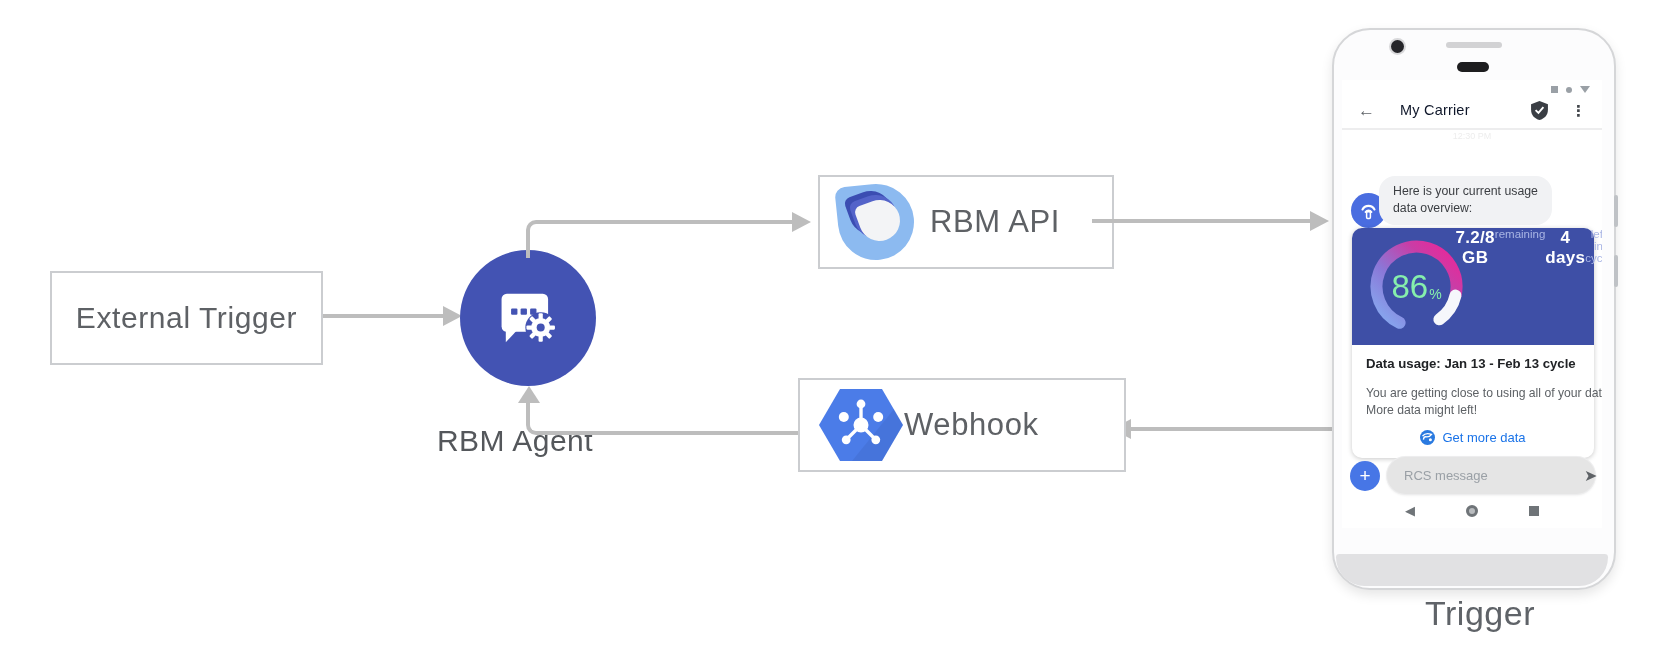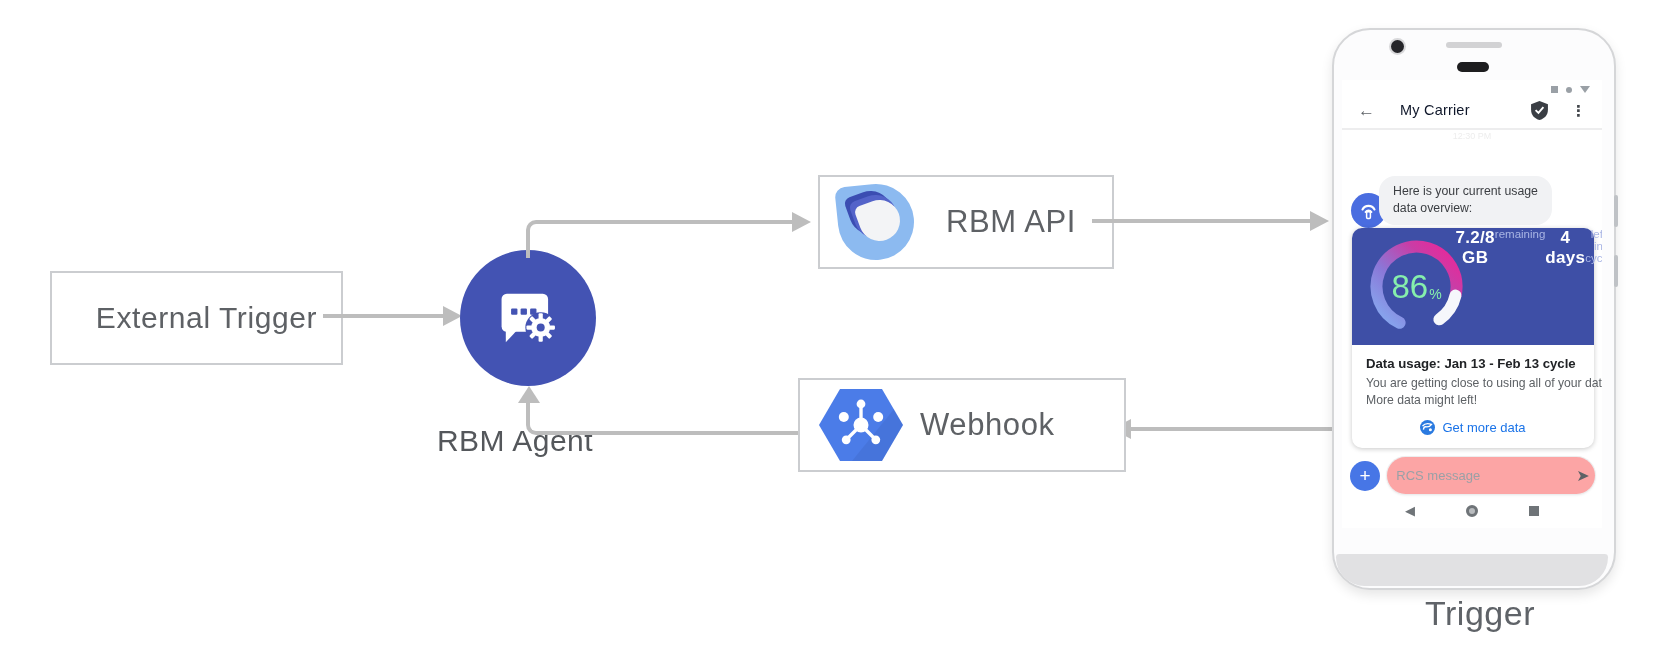--- a/index.html
+++ b/index.html
@@ -2,21 +2,21 @@
 <html><head>
 <meta charset="utf-8">
 <style>
   html,body{margin:0;padding:0;background:#fff;}
   .canvas{position:relative;width:1669px;height:652px;background:#ffffff;overflow:hidden;
           font-family:"Liberation Sans","DejaVu Sans",sans-serif;}
 
   
   .dbox{position:absolute;background:#fff;border:2px solid #cbcdd0;display:flex;
         align-items:center;justify-content:center;color:#5e6165;font-weight:300;
-        letter-spacing:0.6px;padding-left:20px;}
+        letter-spacing:0.6px;}
   .dbox .dlabel{white-space:nowrap;}
   .node-label{position:absolute;text-align:center;color:#54575b;font-weight:300;letter-spacing:0.5px;}
 
   
   .aline{position:absolute;background:#bdbdbd;height:4px;}
   .ahead-r{position:absolute;width:0;height:0;border-top:10px solid transparent;
            border-bottom:10px solid transparent;border-left:19px solid #bdbdbd;}
   .ahead-l{position:absolute;width:0;height:0;border-top:10px solid transparent;
            border-bottom:10px solid transparent;border-right:19px solid #bdbdbd;}
   .ahead-u{position:absolute;width:0;height:0;border-left:11px solid transparent;
@@ -78,32 +78,32 @@
   .gauge-text{position:absolute;left:14px;top:8px;width:101px;height:101px;display:flex;
               align-items:center;justify-content:center;color:#86efac;}
   .gauge-text .big{font-size:33px;font-weight:300;}
   .gauge-text .pct{font-size:14px;transform:translateY(7px);margin-left:1px;}
   .card-stats{position:absolute;left:125px;right:4px;top:0;height:100%;display:flex;
               flex-direction:row;justify-content:center;text-align:center;color:#fff;}
   .stat-v{font-size:17px;font-weight:bold;letter-spacing:0.3px;}
   .stat-c{font-size:11.5px;color:#a9b5e4;}
   .gap14{height:15px;}
   .card-white{padding:11px 14px 13px 14px;}
-  .cw-title{font-size:13.2px;font-weight:bold;color:#212326;margin-bottom:4px;}
+  .cw-title{font-size:13.2px;font-weight:bold;color:#212326;margin-bottom:14px;}
   .cw-body{font-size:12.2px;color:#5d6165;line-height:1.42;}
   .cw-body span{display:block;white-space:nowrap;}
   .cw-link{margin-top:10px;display:flex;align-items:center;justify-content:center;gap:7px;
            color:#1a73e8;font-size:13px;font-weight:500;cursor:pointer;}
 
   .plus-btn{position:absolute;left:8px;top:381px;width:30px;height:30px;border-radius:50%;
             background:#4776e6;color:#fff;font-size:19px;display:flex;align-items:center;
             justify-content:center;line-height:1;padding-bottom:2px;box-sizing:border-box;}
   .pill{position:absolute;left:45px;top:377px;width:208px;height:37px;border-radius:19px;
-        background:#fca5a5;box-shadow:0 0 0 1px #ededee,0 1px 3px rgba(0,0,0,0.10);
-        display:flex;align-items:center;justify-content:center;}
+        background:#e5e5e5;box-shadow:0 0 0 1px #ededee,0 1px 3px rgba(0,0,0,0.10);
+        display:flex;align-items:center;}
   .pill input{border:none;outline:none;background:transparent;flex:1;padding:0 4px 0 17px;
               font-size:13px;color:#3c4043;font-family:inherit;}
   .pill input::placeholder{color:#9aa0a6;}
   .send{font-size:16px;color:#5e6266;padding-right:13px;line-height:1;}
 
   .navbar{position:absolute;top:424px;left:0;right:0;display:flex;align-items:center;
           justify-content:center;gap:51px;}
   .nav-back{font-size:13px;color:#6f7478;line-height:1;}
   .nav-home{width:12px;height:12px;border-radius:50%;border:3px solid #6f7478;box-sizing:border-box;
             background:#b9bcbf;}
@@ -143,37 +143,37 @@
         <circle cx="47" cy="44" r="9" fill="#ffffff"></circle>
         <circle cx="47" cy="44" r="3.8" fill="#4353b3"></circle>
       </g>
     </svg>
   </div>
   <div class="node-label" style="left:385px;top:424px;width:260px;font-size:30px;">RBM Agent</div>
 
   <div class="elbow-tr" style="left:526px;top:220px;width:266px;height:34px;"></div>
   <div class="ahead-r" style="left:792px;top:212px;"></div>
 
-  <div class="dbox" style="left:818px;top:175px;width:274px;height:90px;font-size:31px;justify-content:flex-start;padding-left:18px;gap:32px;box-sizing:content-box;">
+  <div class="dbox" style="left:818px;top:175px;width:274px;height:90px;font-size:31px;justify-content:flex-start;padding-left:18px;gap:16px;box-sizing:content-box;">
     <div class="api-logo">
       <div class="api-outer"></div>
       <div class="drop d1"></div>
       <div class="drop d2"></div>
       <div class="drop d3"></div>
     </div>
     <span class="dlabel">RBM API</span>
   </div>
 
   <div class="aline" style="left:1092px;top:219px;width:218px;"></div>
   <div class="ahead-r" style="left:1310px;top:211px;"></div>
 
   <div class="aline" style="left:1131px;top:427px;width:201px;"></div>
   <div class="ahead-l" style="left:1112px;top:419px;"></div>
 
-  <div class="dbox" style="left:798px;top:378px;width:306px;height:90px;font-size:31px;justify-content:flex-start;padding-left:18px;gap:16px;box-sizing:content-box;">
+  <div class="dbox" style="left:798px;top:378px;width:306px;height:90px;font-size:31px;justify-content:flex-start;padding-left:18px;box-sizing:content-box;">
     <svg width="86" height="76" viewBox="0 0 86 76">
       <polygon points="22,2 64,2 85,38 64,74 22,74 1,38" fill="#4b7ce8"></polygon>
       <polygon points="76,22 85,38 64,74 34,74" fill="rgba(10,20,60,0.07)"></polygon>
       <g stroke="#ffffff" stroke-width="3.4">
         <line x1="43" y1="38" x2="43" y2="19"></line>
         <line x1="43" y1="38" x2="29.5" y2="51.5"></line>
         <line x1="43" y1="38" x2="56.5" y2="51.5"></line>
       </g>
       <circle cx="43" cy="38" r="7.5" fill="#ffffff"></circle>
       <circle cx="43" cy="17" r="4.4" fill="#ffffff"></circle>

